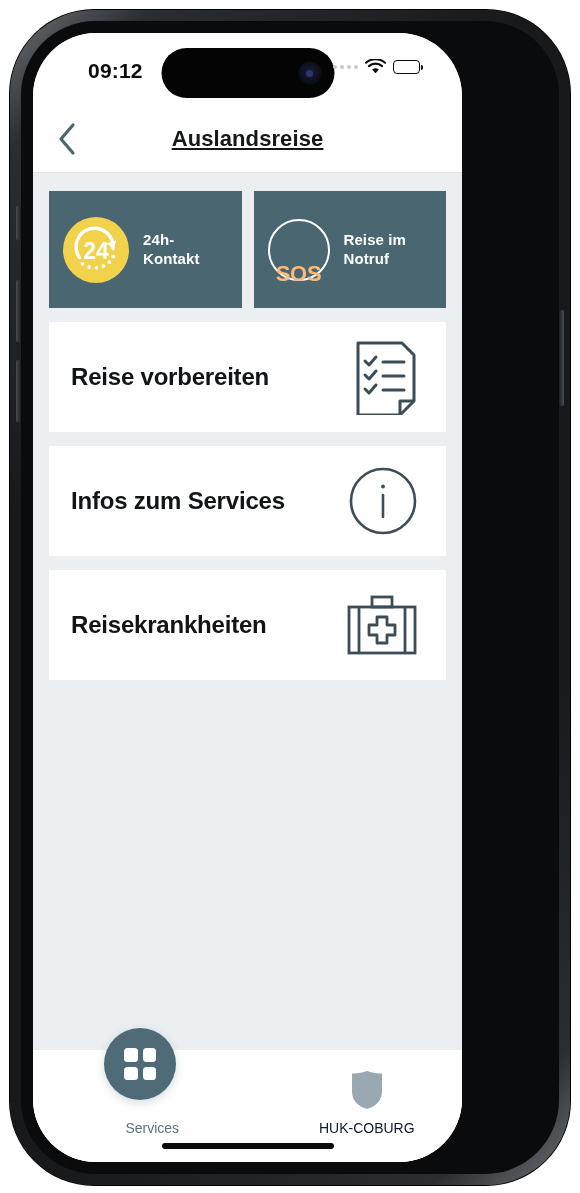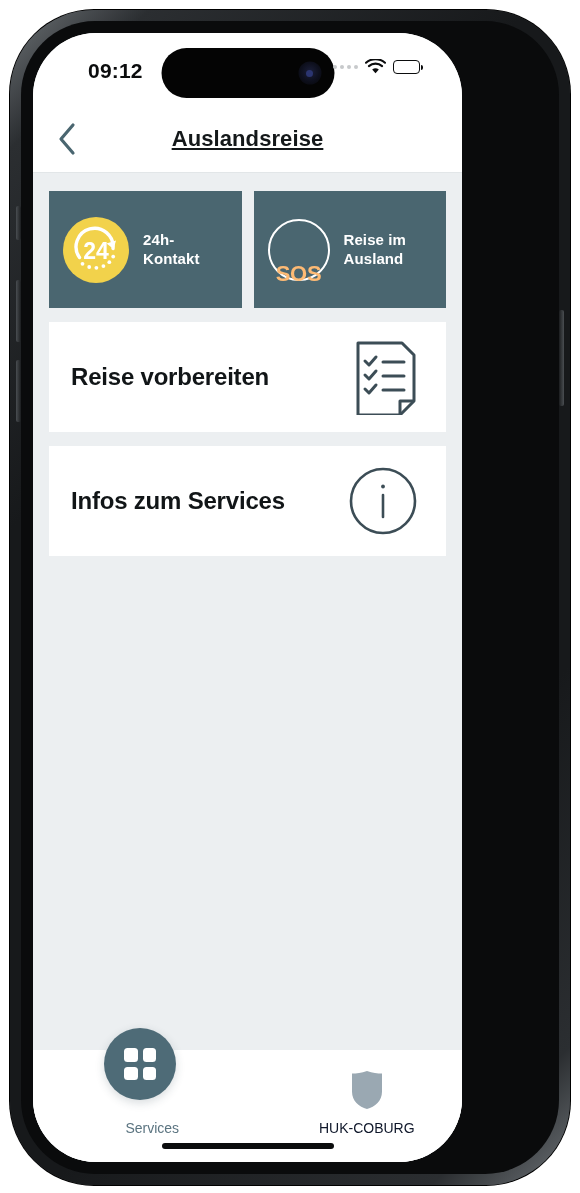--- a/index.html
+++ b/index.html
@@ -242,21 +242,21 @@
           </div>
           <div class="tile-label">24h-Kontakt</div>
         </div>
 
         <div class="tile">
           <div class="icon-sos">
             <span>SOS</span>
           </div>
           <div class="tile-label">
             <div>Reise im</div>
-            <div>Ausland</div>
+            <div>Notruf</div>
           </div>
         </div>
 
       </div>
 
       <div id="card-list">
 
         <div class="card">
           <div class="card-title">Reise vorbereiten</div>
           <div class="card-icon">
@@ -279,20 +279,31 @@
           <div class="card-title">Infos zum Services</div>
           <div class="card-icon">
             <svg width="70" height="70" viewBox="0 0 70 70">
               <circle cx="35" cy="35" r="32" fill="none" stroke="#3c4d56" stroke-width="2.6"></circle>
               <circle cx="35" cy="20.5" r="1.9" fill="#3c4d56"></circle>
               <path d="M35 29v22" stroke="#3c4d56" stroke-width="2.6" stroke-linecap="round"></path>
             </svg>
           </div>
         </div>
 
+        <div class="card">
+          <div class="card-title">Reisekrankheiten</div>
+          <div class="card-icon">
+            <svg width="72" height="62" viewBox="0 0 72 62">
+              <rect x="26" y="3" width="20" height="10" fill="none" stroke="#3c4d56" stroke-width="2.8"></rect>
+              <rect x="3" y="13" width="66" height="46" fill="none" stroke="#3c4d56" stroke-width="2.8"></rect>
+              <path d="M13 13v46M59 13v46" stroke="#3c4d56" stroke-width="2.8" fill="none"></path>
+              <path d="M31 23h10v8h8v10h-8v8H31v-8h-8V31h8z" fill="none" stroke="#3c4d56" stroke-width="2.8" stroke-linejoin="round"></path>
+            </svg>
+          </div>
+        </div>
 
       </div>
 
       <div id="tab-bar">
 
         <div class="tab-item active">
           <div id="services-badge">
             <div id="services-grid">
               <i></i>
                 <i></i>

